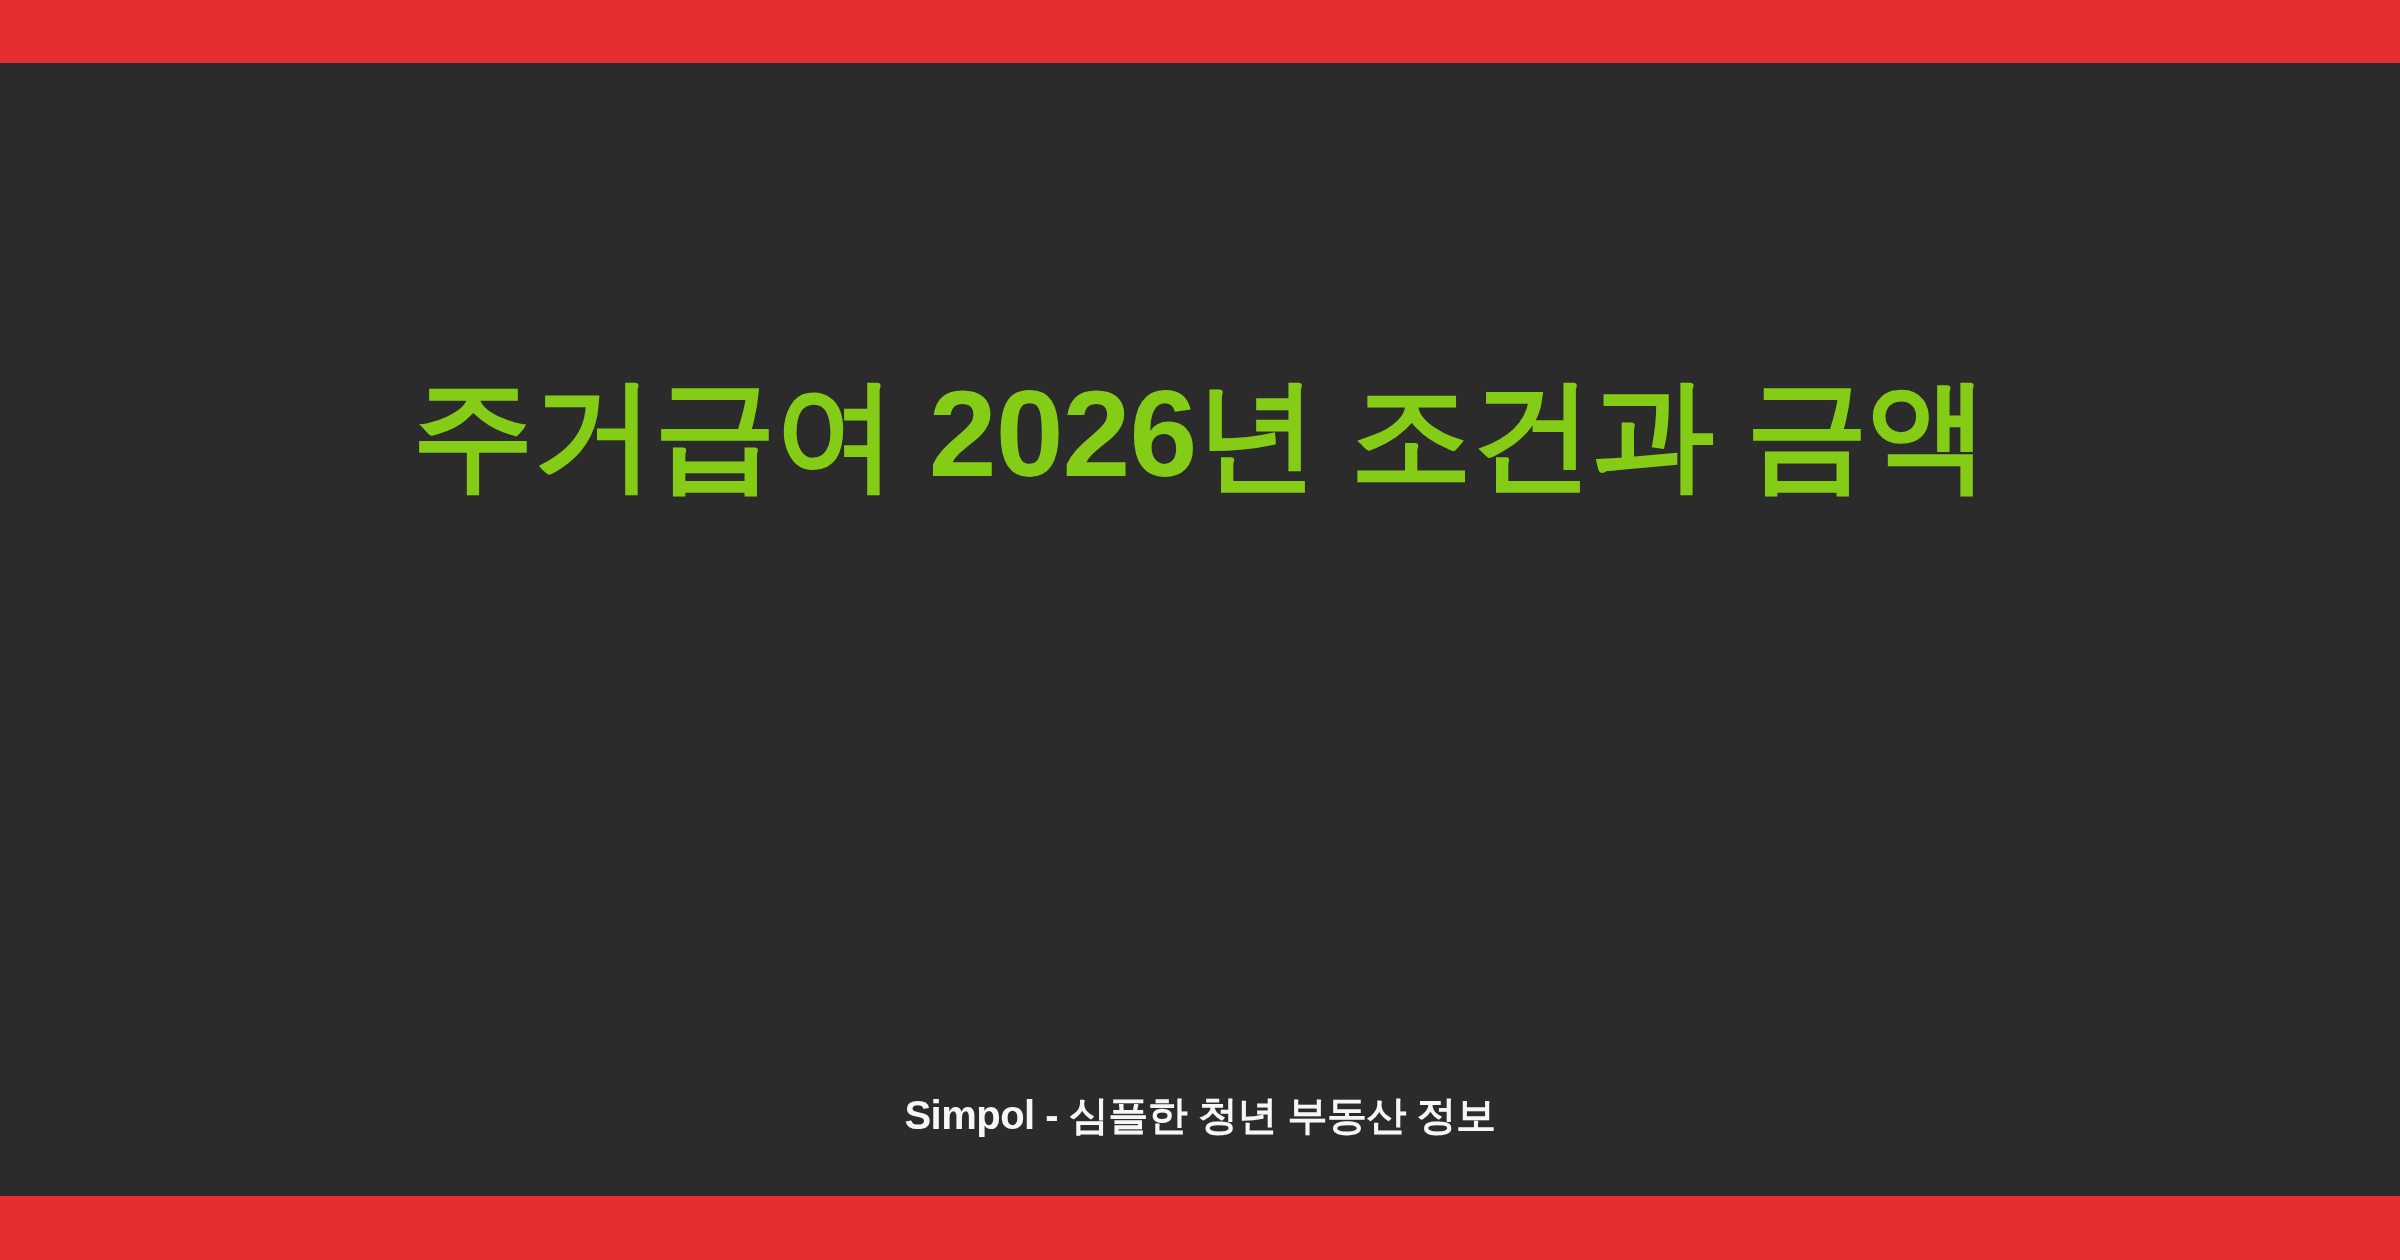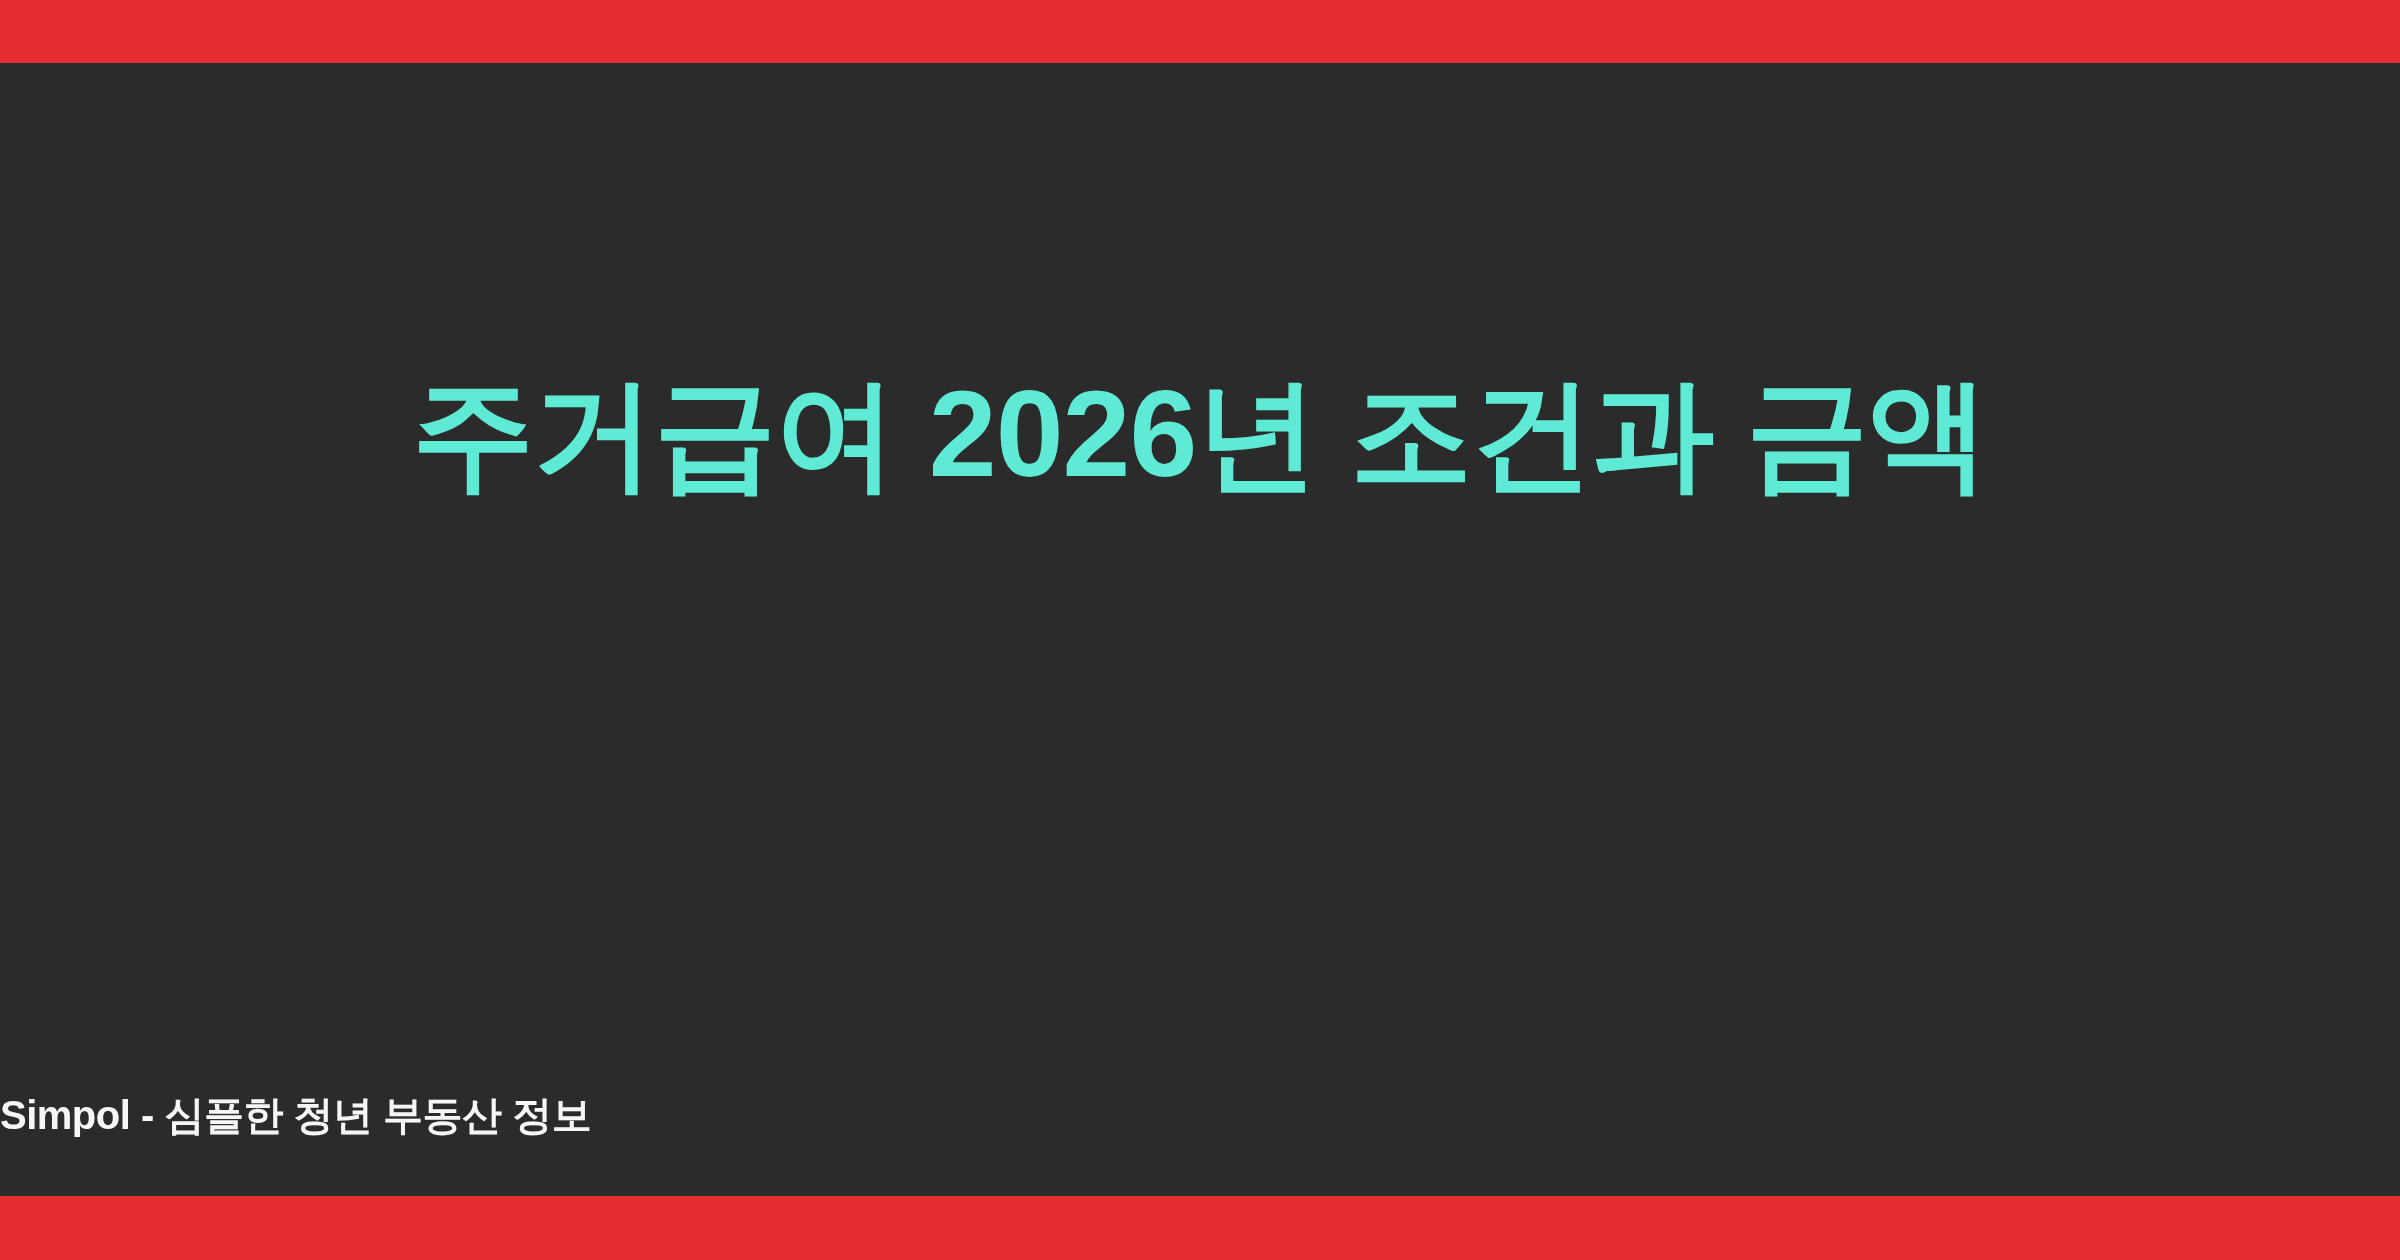--- a/index.html
+++ b/index.html
@@ -42,33 +42,34 @@
     position: absolute;
     left: 0;
     right: 0;
     top: 290px;
     padding: 0 150px;
     box-sizing: border-box;
     text-align: center;
   }
   .title-line {
     display: block;
-    color: #5eead4;
+    color: #84cc16;
     font-size: 122px;
     font-weight: 700;
     line-height: 163px;
     letter-spacing: -1px;
     white-space: nowrap;
   }
 
   .footer-block {
     position: absolute;
     left: 0;
     right: 0;
     bottom: 55px;
+    text-align: center;
   }
   .footer-text {
     display: inline-block;
     color: #f6f6f6;
     font-size: 40px;
     font-weight: 700;
     line-height: 52px;
     letter-spacing: -0.5px;
     white-space: nowrap;
   }

